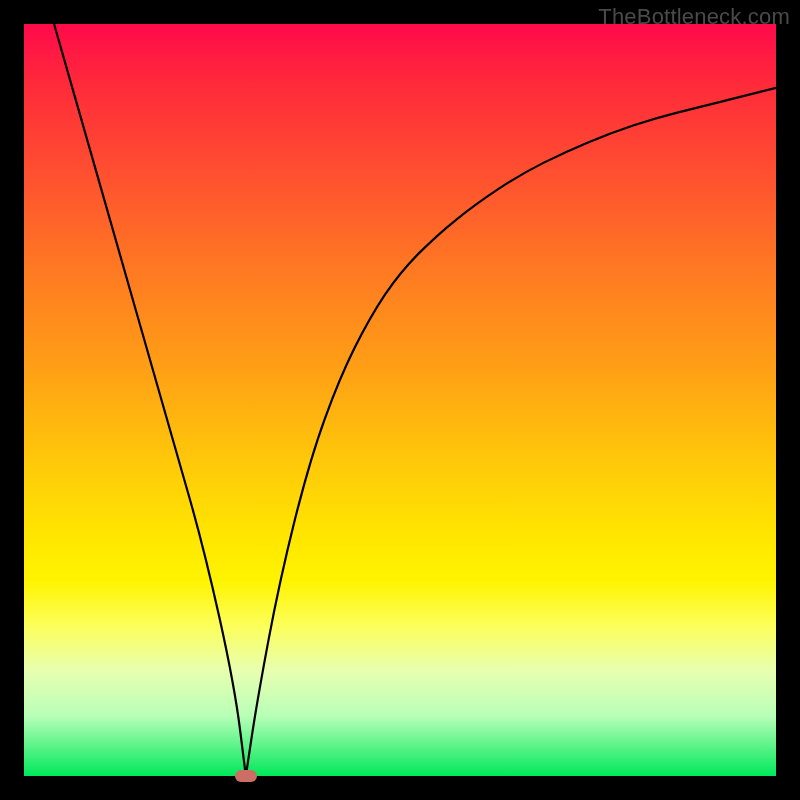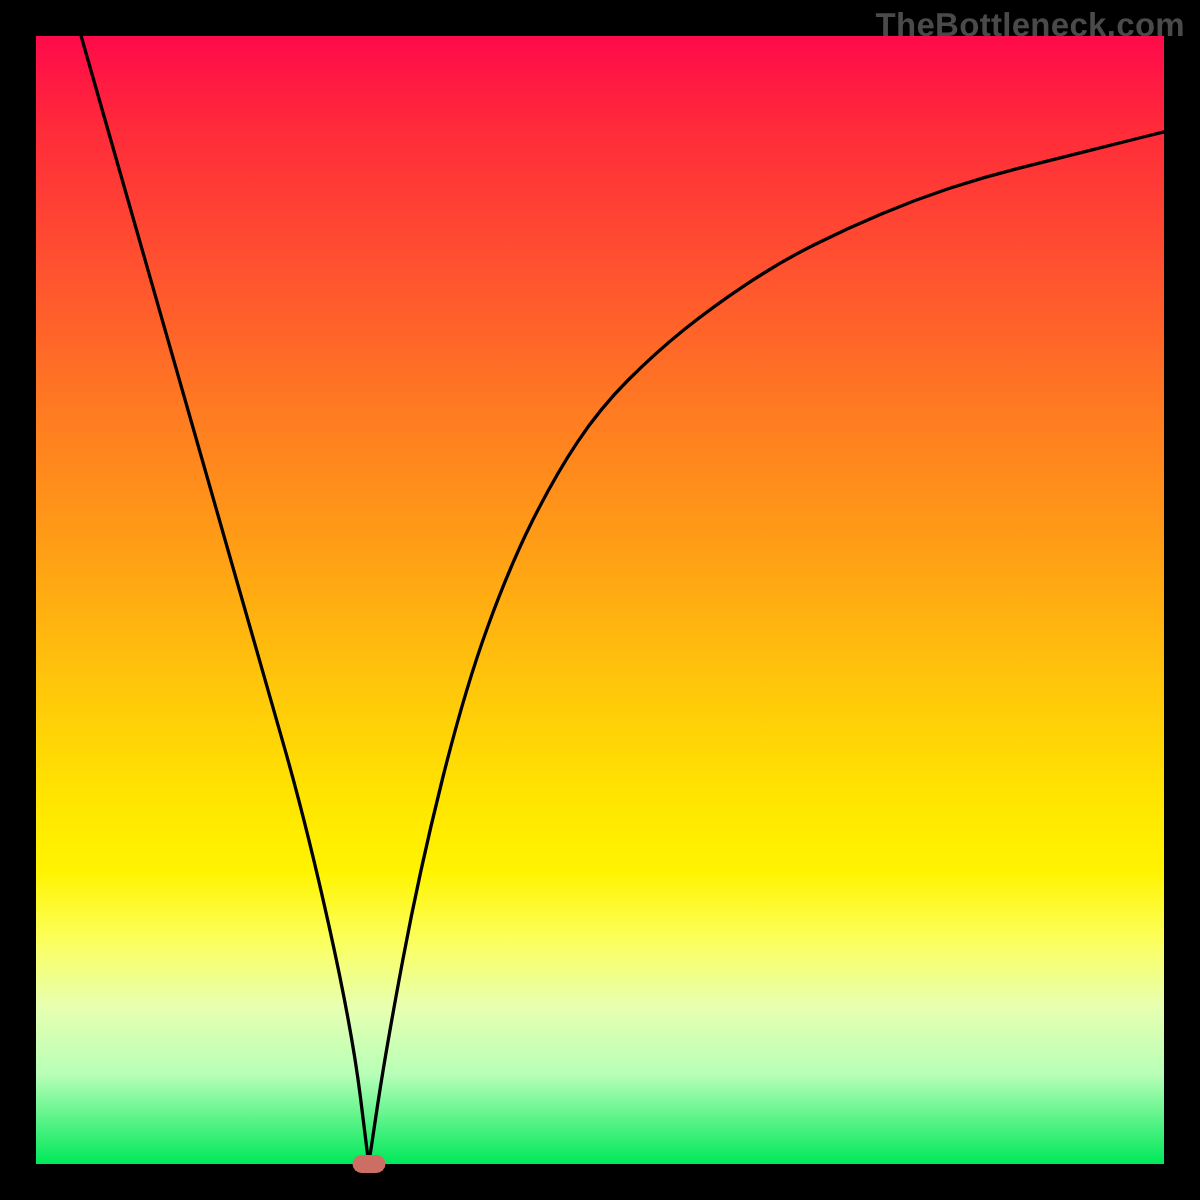--- a/index.html
+++ b/index.html
@@ -32,21 +32,21 @@
       #00e85a 100%
     );
   }
   .watermark {
     position: absolute;
     top: 4px;
     right: 10px;
     color: #4a4a4a;
     font-size: 22px;
     letter-spacing: 0.2px;
-    font-weight: 700;
+    font-weight: 400;
     user-select: none;
   }
   svg.curve {
     position: absolute;
     left: 0;
     top: 0;
     width: 752px;
     height: 752px;
     overflow: visible;
   }

